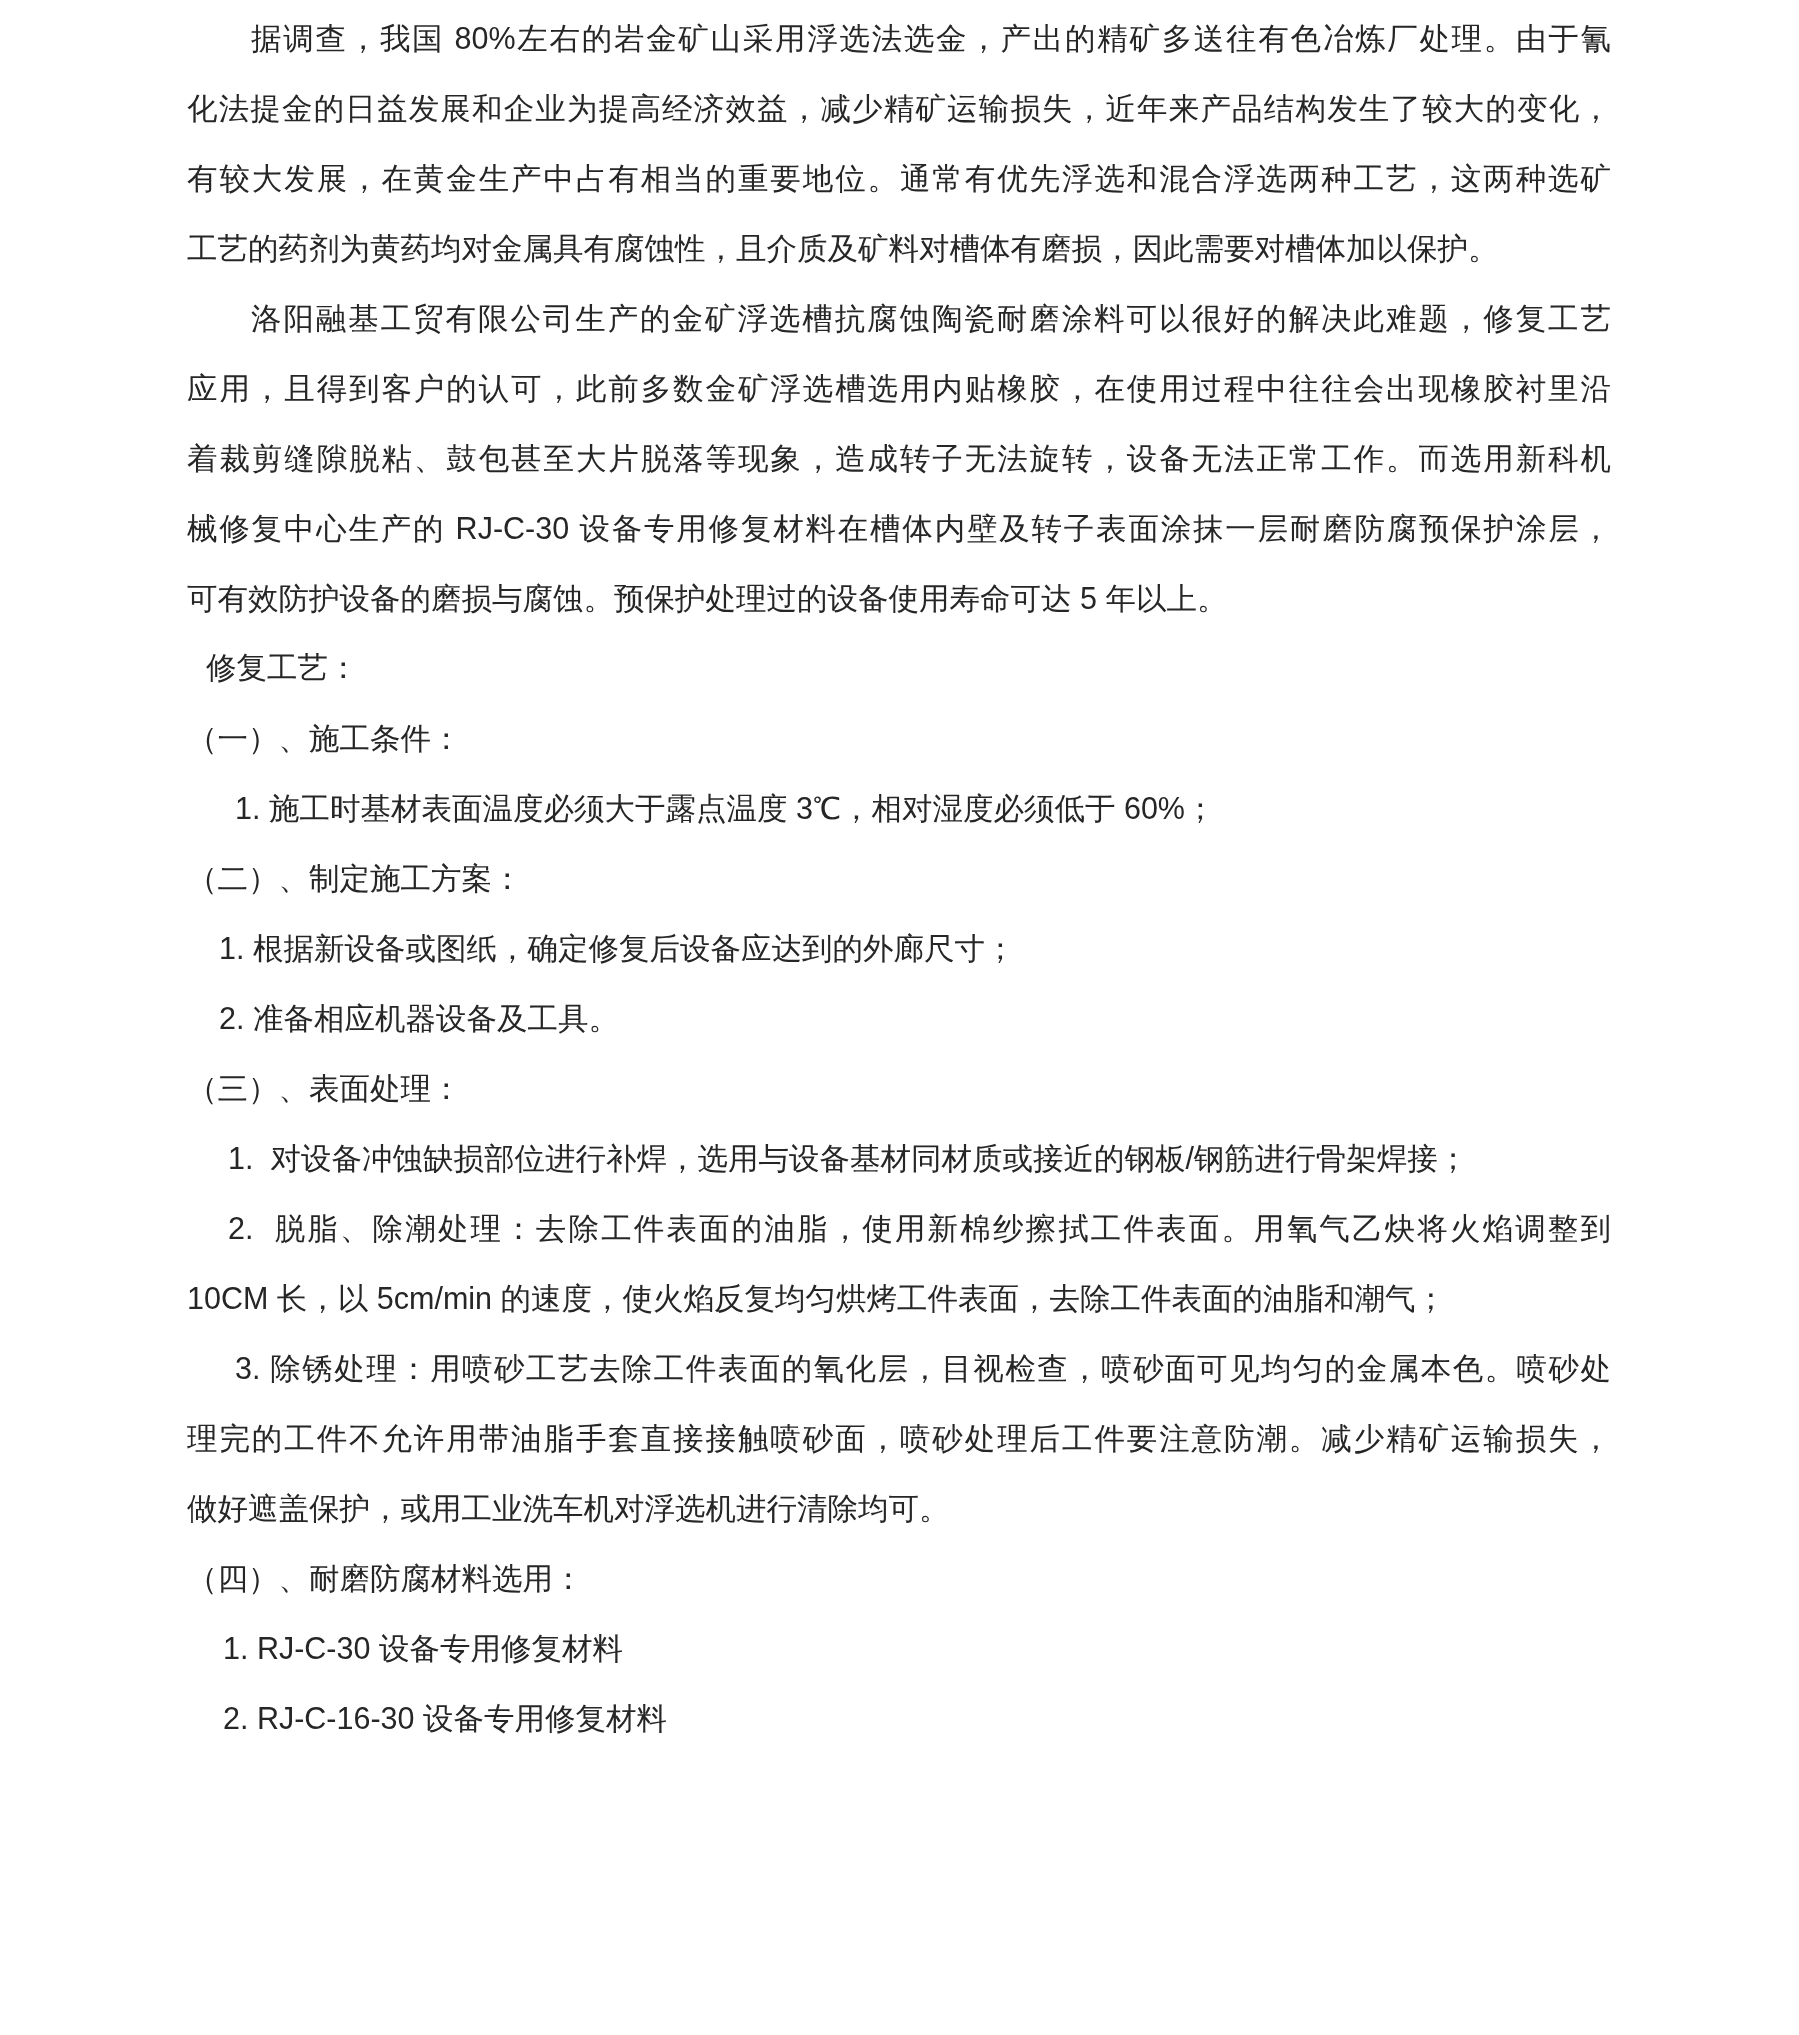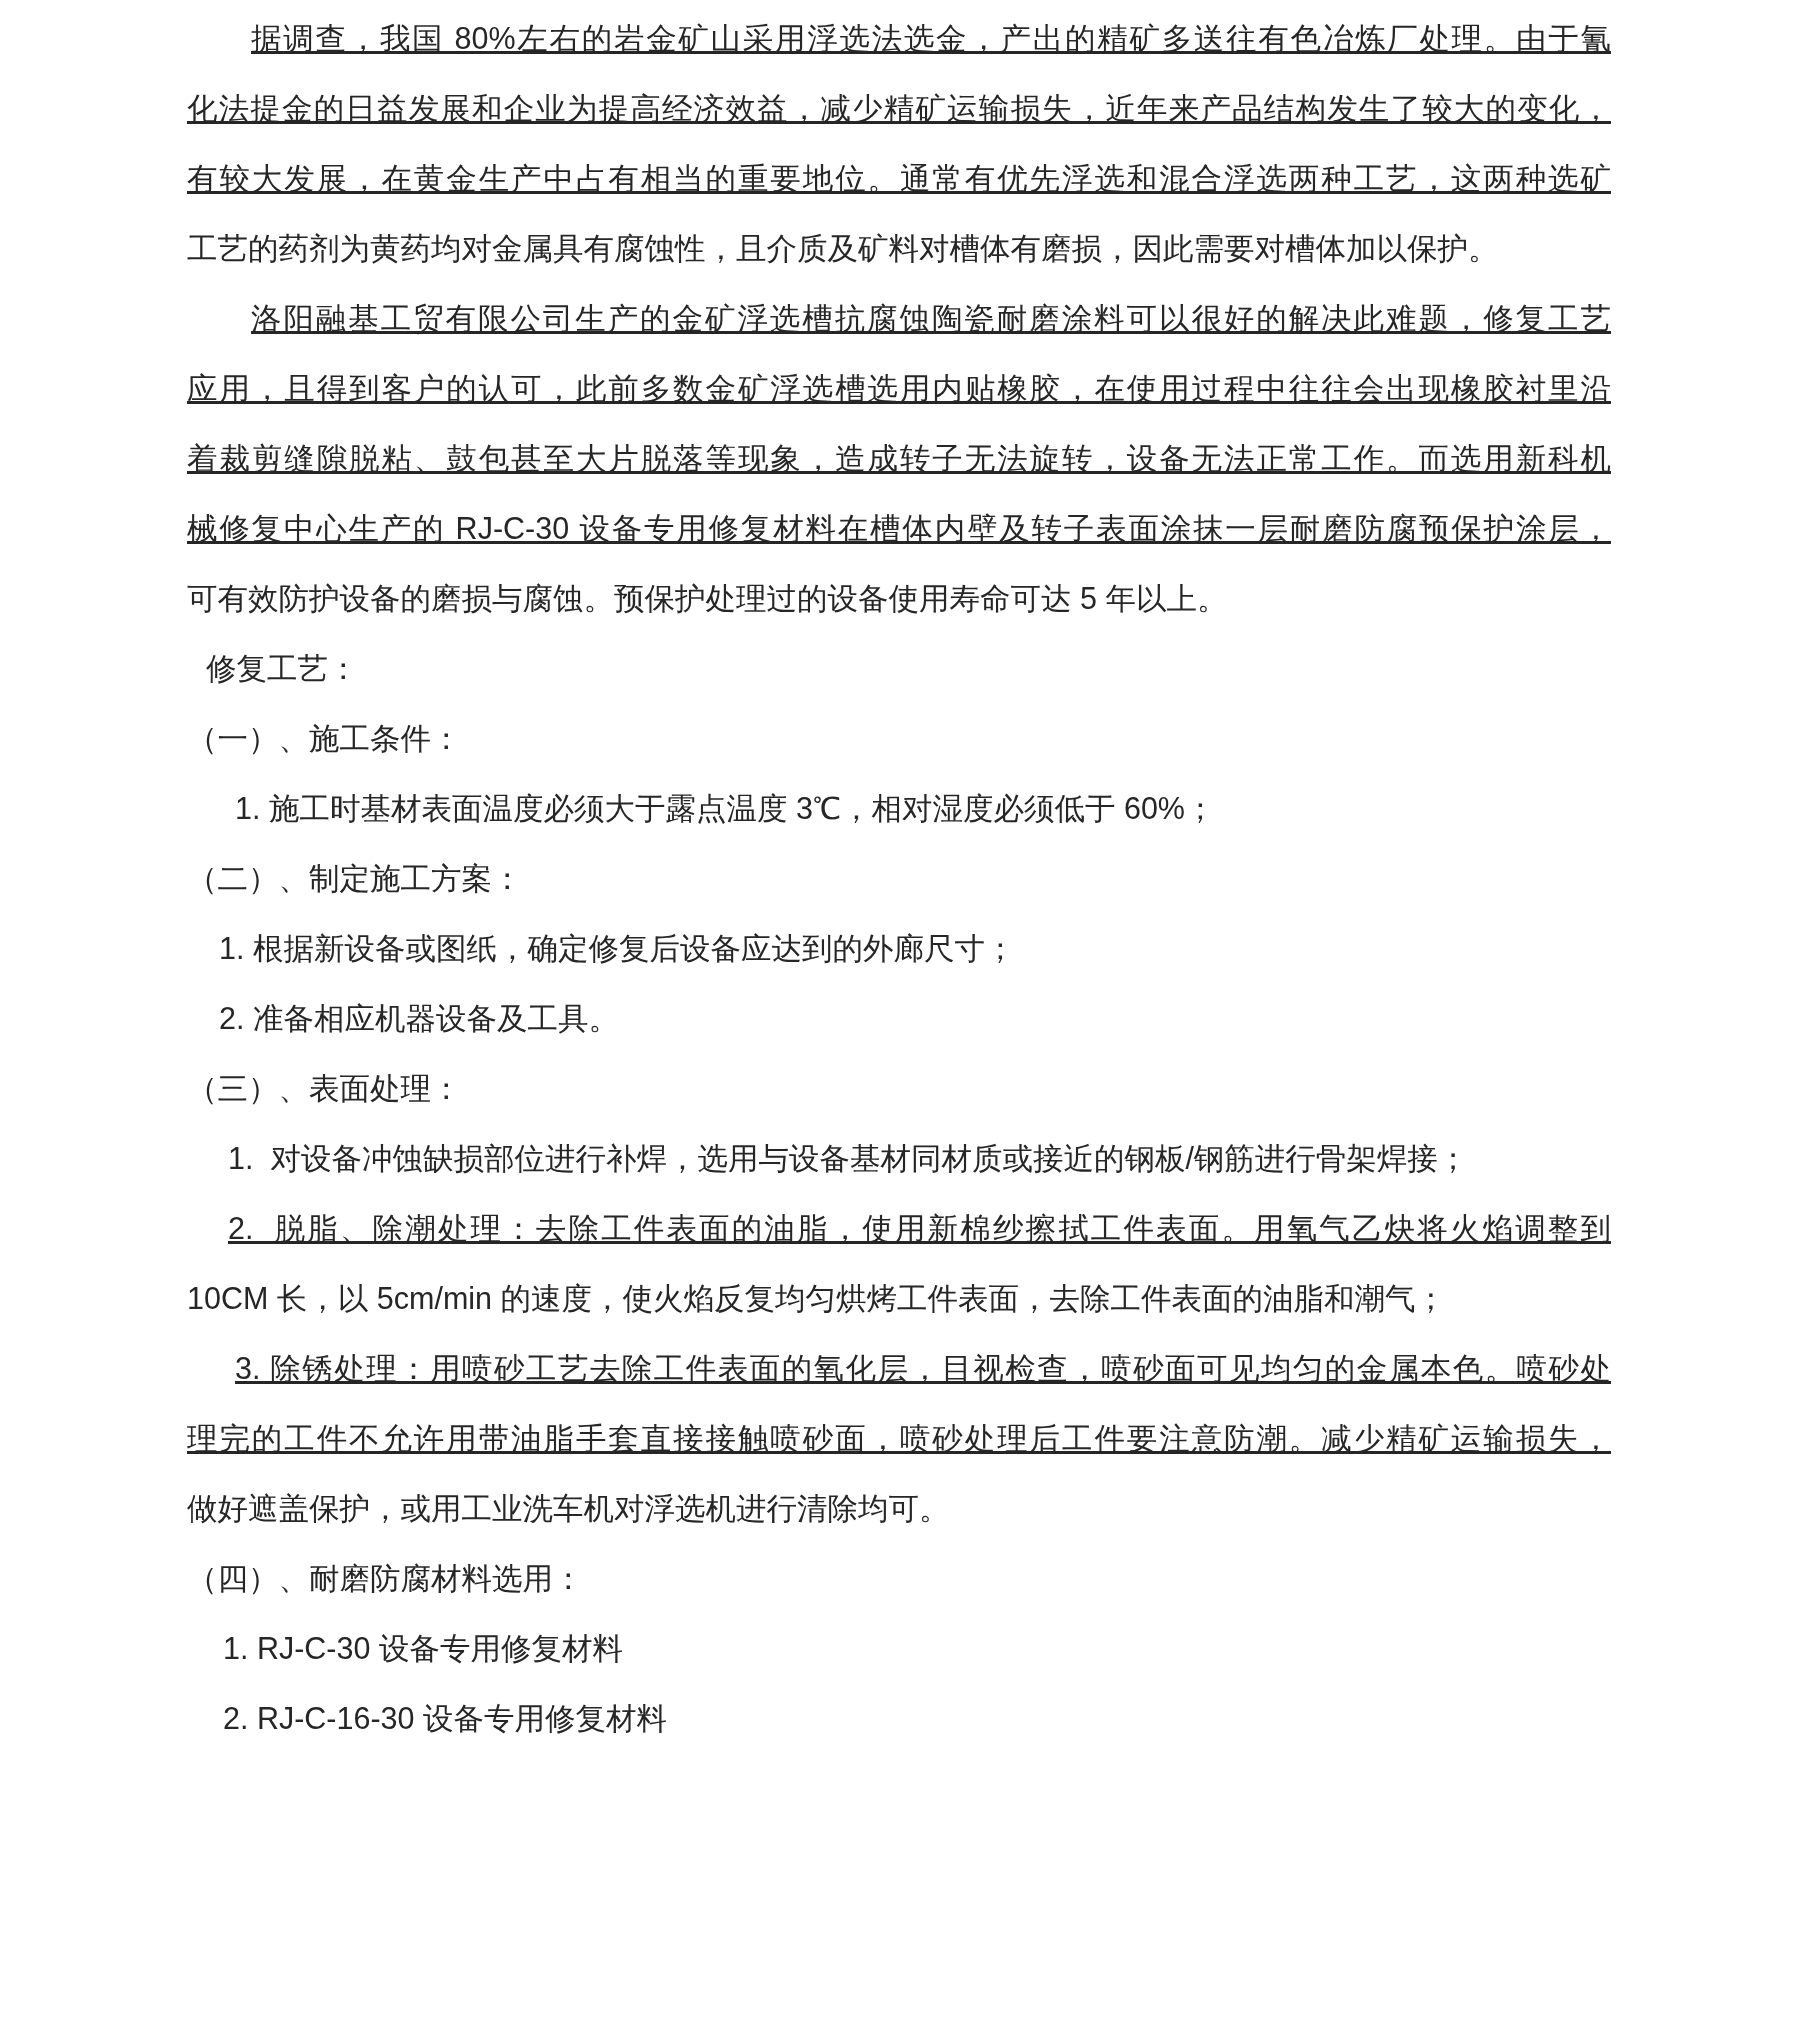--- a/index.html
+++ b/index.html
@@ -27,26 +27,25 @@
     color: #262626;
     white-space: pre-wrap;
     text-align: left;
     overflow: visible;
   }
   
   .fill {
     text-align: justify;
     text-align-last: justify;
     text-justify: inter-character;
-    text-decoration: underline;
   }
   
   .i-para { padding-left: 64px; }
   
-  .i-half { padding-left: 19px; }
+  .i-half { padding-left: 19px; font-family: Liberation Serif, serif; }
   
   .i-na { padding-left: 48px; }
   .i-nb { padding-left: 32px; }
   .i-nc { padding-left: 41px; }
   .i-nd { padding-left: 36px; }
 </style>
 </head>
 <body>
 
 <main class="page">

